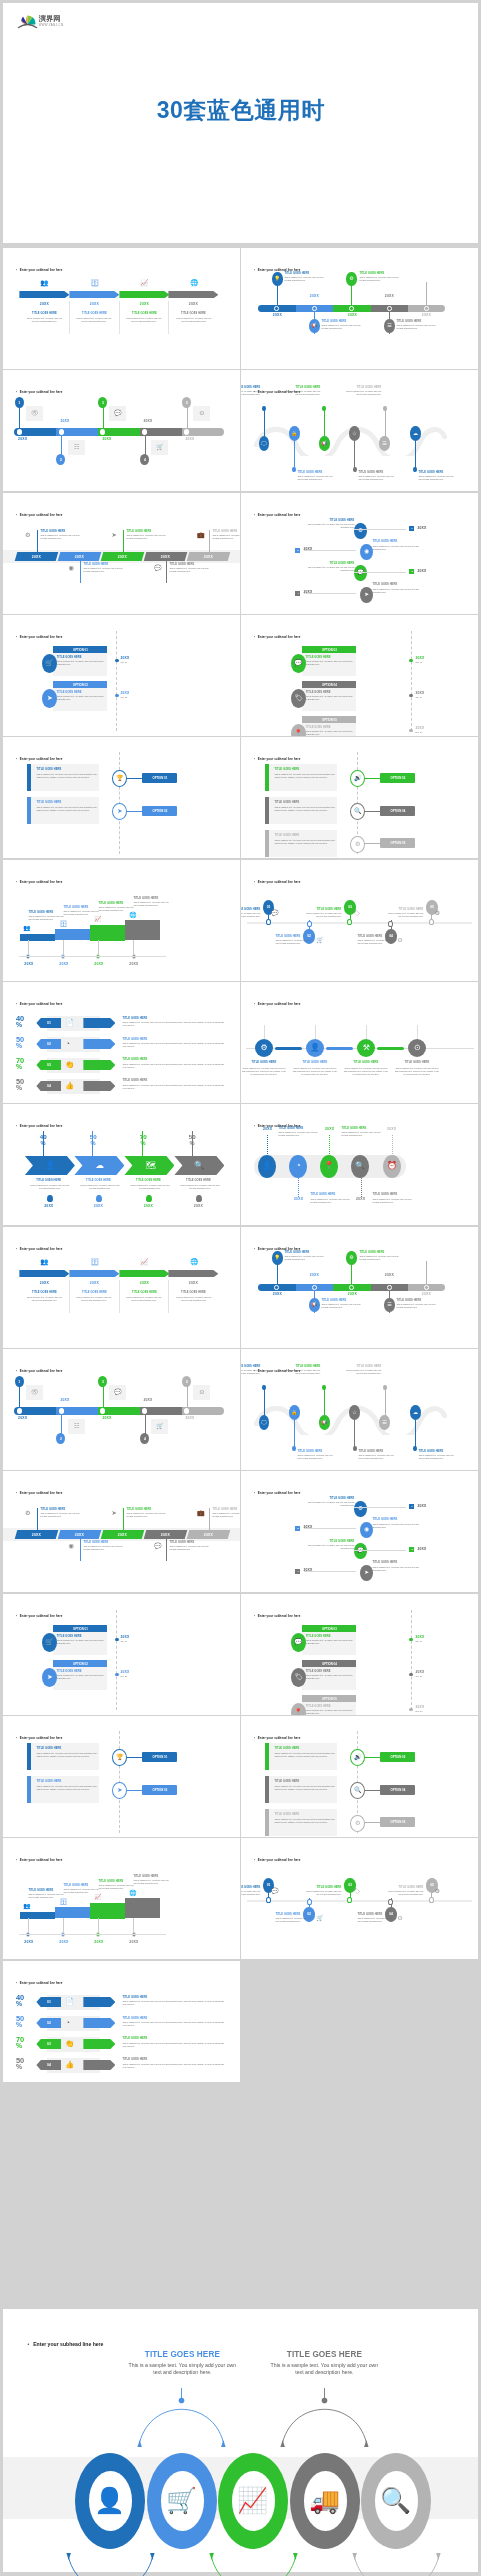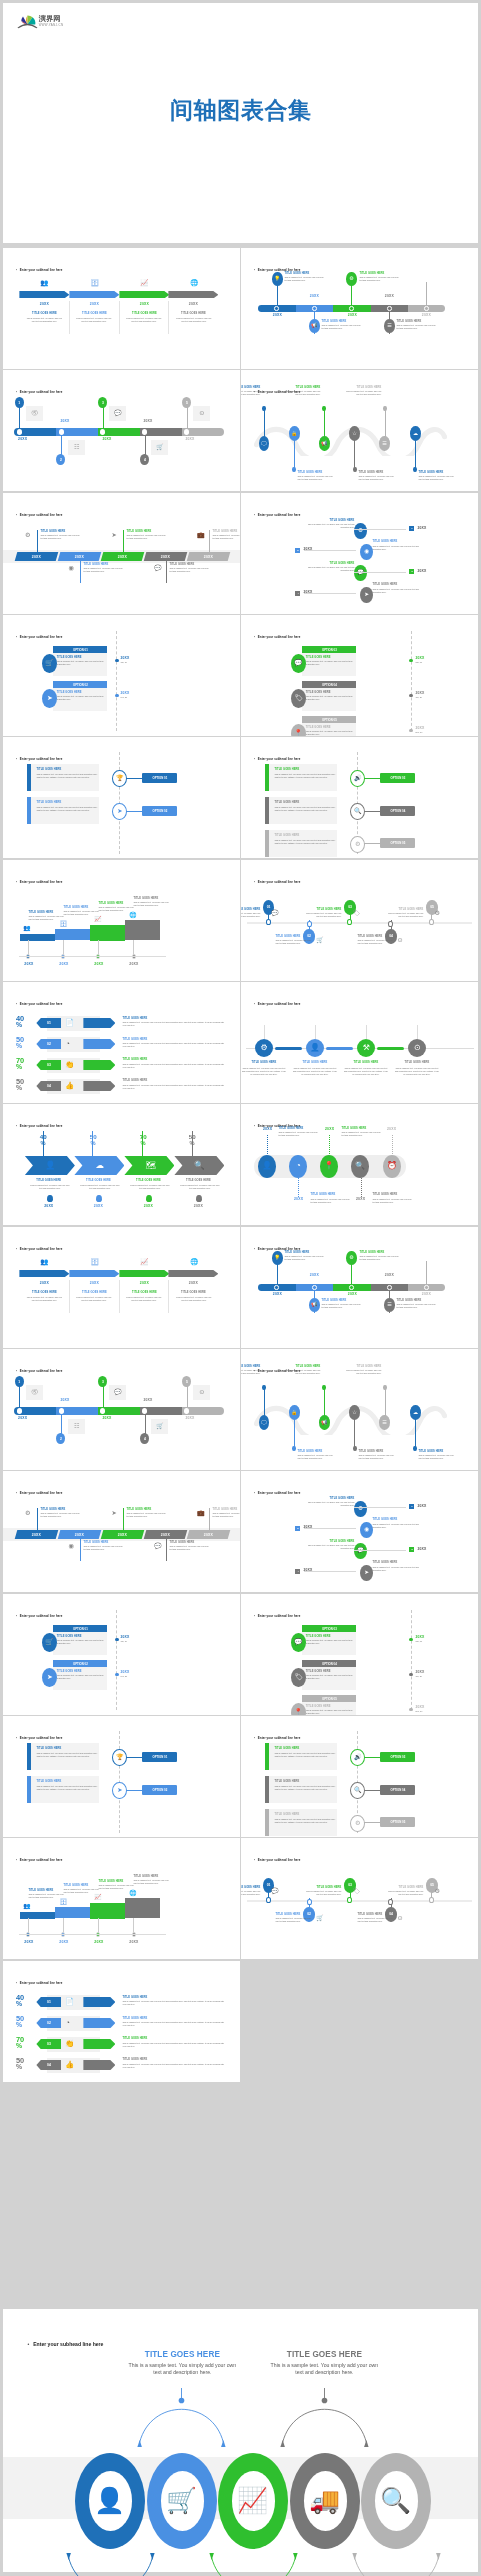--- a/index.html
+++ b/index.html
@@ -68,21 +68,21 @@
           <path d="M27 9 A14 14 0 0 1 32 22 L18 22 Z" fill="#00a79d"></path>
           <path d="M18 22 A14 14 0 0 1 7 16 L18 22 Z" fill="#c1272d"></path>
           <path d="M7 16 A14 14 0 0 1 10 8 L18 22 Z" fill="#2e3192"></path>
           <path d="M0 28 Q18 14 36 28 L34 29 Q18 18 2 29 Z" fill="#5b5b5b"></path>
         </g>
         <text x="40" y="17" font-family="Liberation Sans, sans-serif" font-size="13" font-weight="bold" fill="#555">演界网</text>
         <text x="40" y="27" font-family="Liberation Sans, sans-serif" font-size="5.2" fill="#888" letter-spacing="0.6">WWW.YANJ.CN</text>
       </svg>
     </div>
     <div class="hero-title">
-      <span>间轴图表合集</span>
+      <span>30套蓝色通用时</span>
     </div>
   </div>
 
   <div class="grid" id="grid" style="height: 1835px;">
       <div class="gcell" style="left: 0px; top: 0px; width: 237px; height: 121px;">
         <div class="subhead">Enter your subhead line here</div>
         <div style="position: absolute; left: 16px; top: 43px; width: 50px; height: 7.4px; background: rgb(31, 112, 184); clip-path: polygon(0px 0px, calc(100% - 5.1px) 0px, 100% 50%, calc(100% - 5.1px) 100%, 0px 100%);"></div>
         <span class="ico" style="font-size: 6.8px; color: rgb(31, 112, 184); line-height: 1; position: absolute; left: 37px; top: 32px;">👥</span>
         <div class="t-year" style="position: absolute; left: 16px; top: 54px; width: 50px; text-align: center; color: rgb(31, 112, 184);">20XX</div>
         <div class="t-title" style="position: absolute; left: 16px; top: 64px; width: 50px; text-align: center; color: rgb(31, 112, 184);">TITLE GOES HERE</div>

